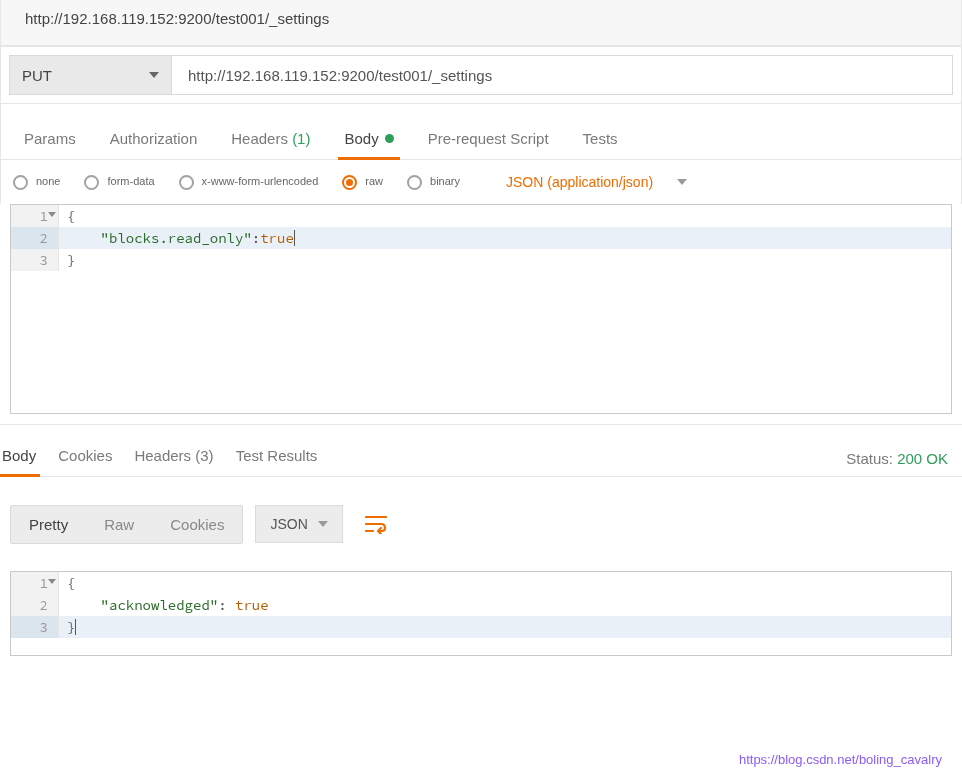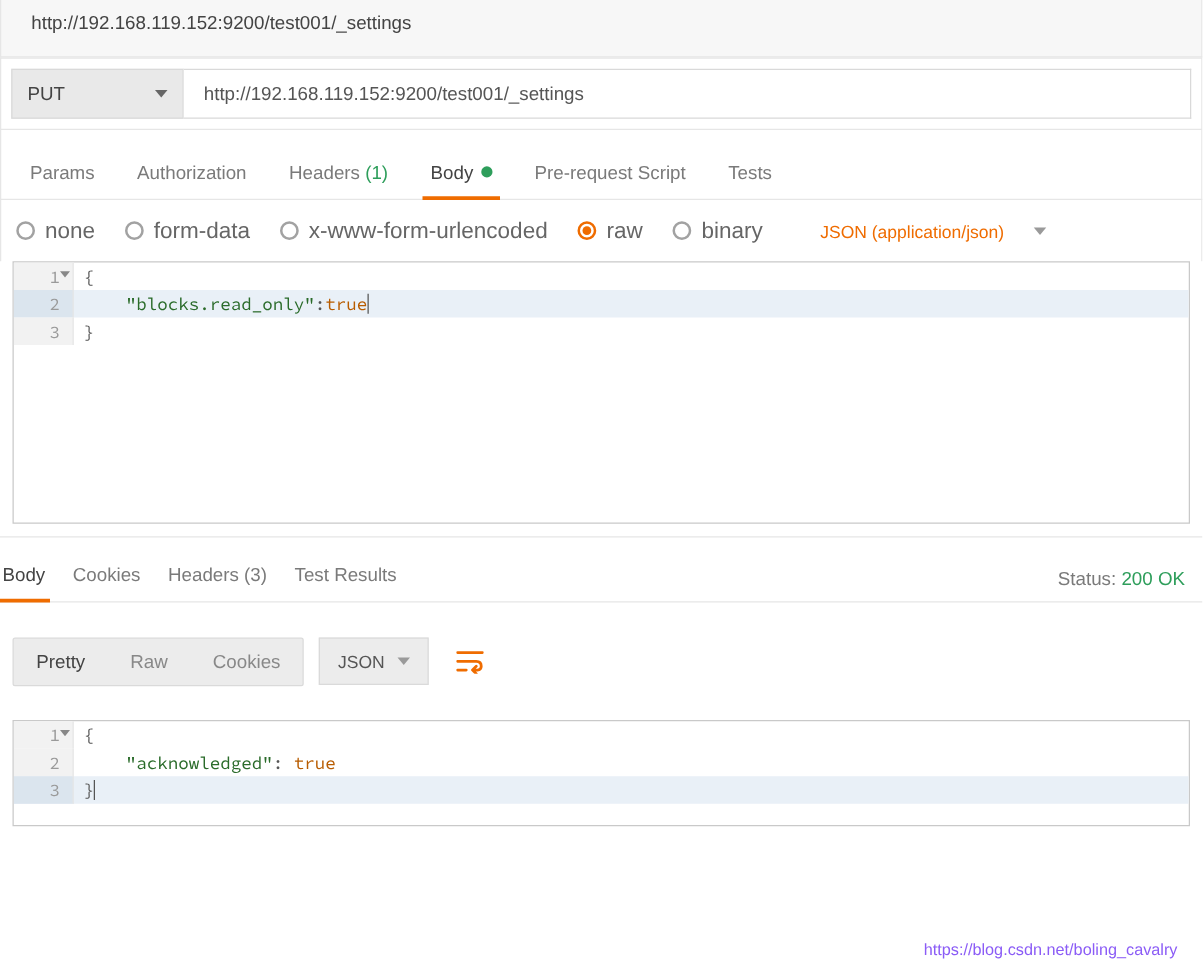--- a/index.html
+++ b/index.html
@@ -20,21 +20,21 @@
     color: #555;
   }
   .top-url-bar span { color: #444; }
   .method-row {
     display: flex;
     padding: 8px;
     border: 1px solid #e6e6e6;
     margin: 0;
   }
   .method-select {
-    width: 138px;
+    width: 163px;
     height: 40px;
     background: #e9e9e9;
     border: 1px solid #d9d9d9;
     display: flex;
     align-items: center;
     padding: 0 12px;
     font-size: 15px;
     color: #444;
     justify-content: space-between;
     cursor: pointer;
@@ -101,25 +101,24 @@
   .bodytype-row {
     display: flex;
     align-items: center;
     gap: 24px;
     padding: 14px 12px;
     border-left: 1px solid #e6e6e6;
     border-right: 1px solid #e6e6e6;
   }
   .radio-item {
     display: flex;
-    align-items: center;
     gap: 8px;
     color: #666;
     cursor: pointer;
-    font-size: 18px;
+    font-size: 11px;
   }
   .radio-circle {
     width: 15px; height: 15px;
     border-radius: 50%;
     border: 2px solid #a2a2a2;
     display: inline-block;
     position: relative;
   }
   .radio-circle.sel { border-color: #ef6c00; }
   .radio-circle.sel::after {

